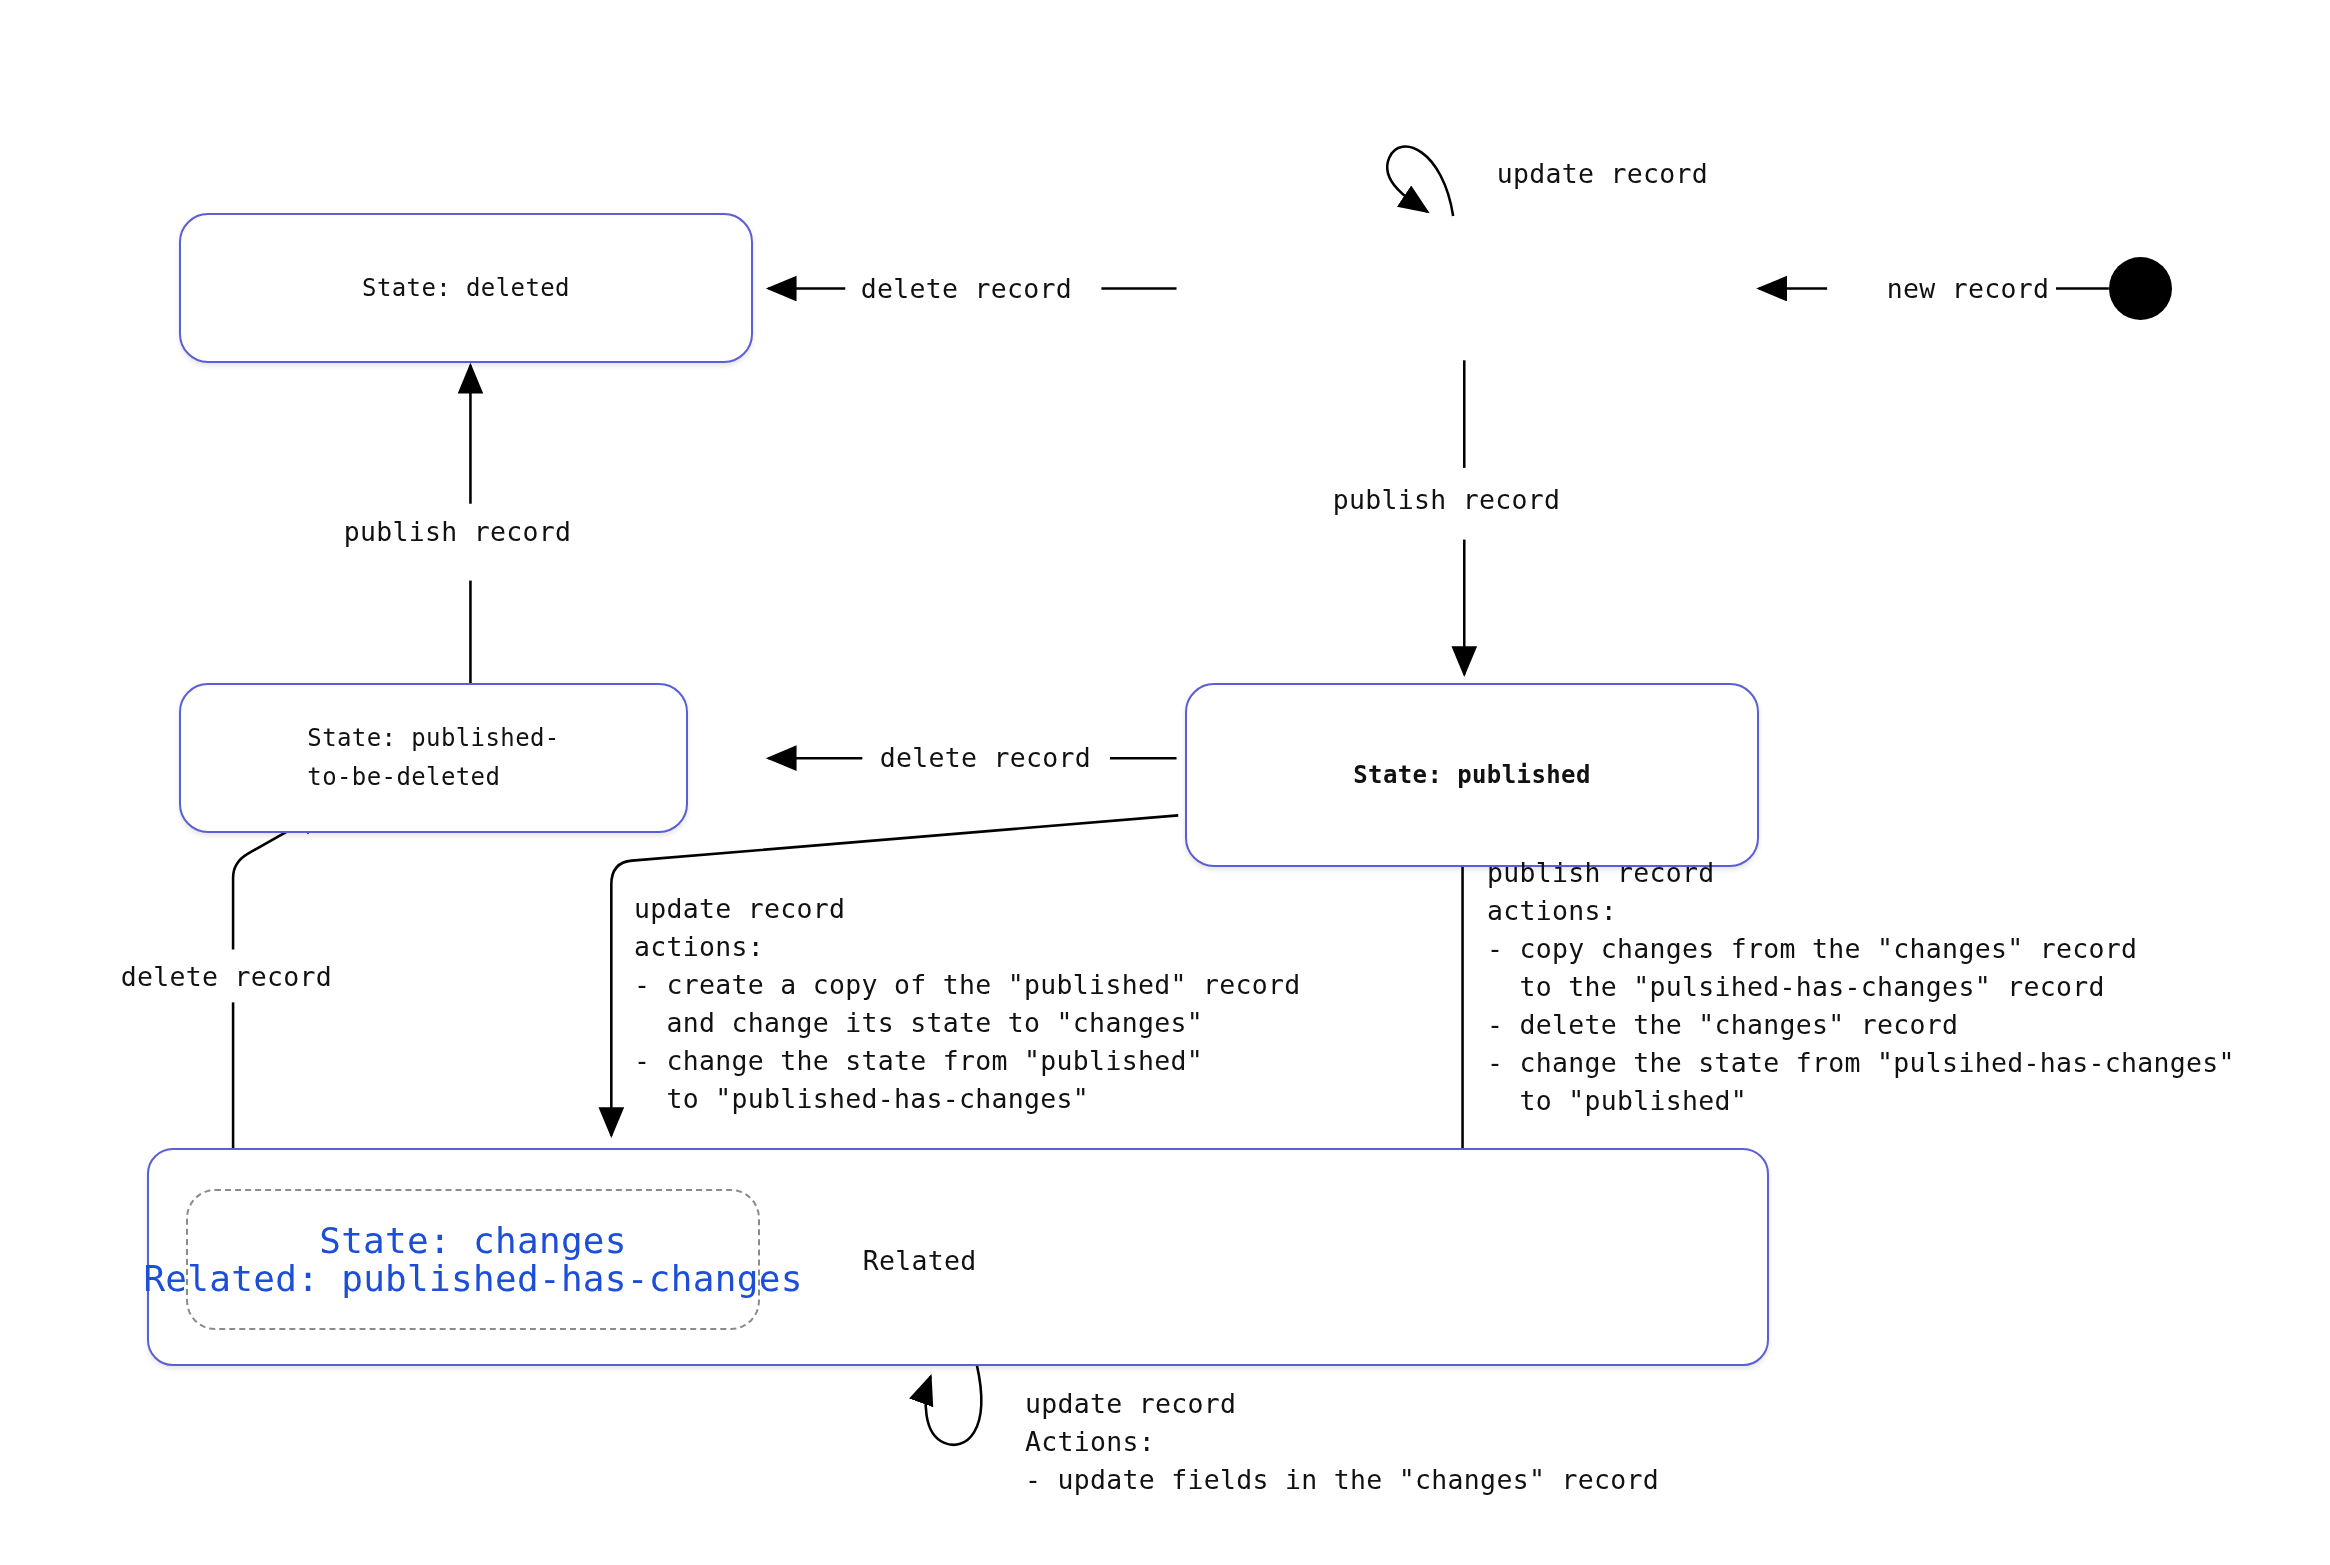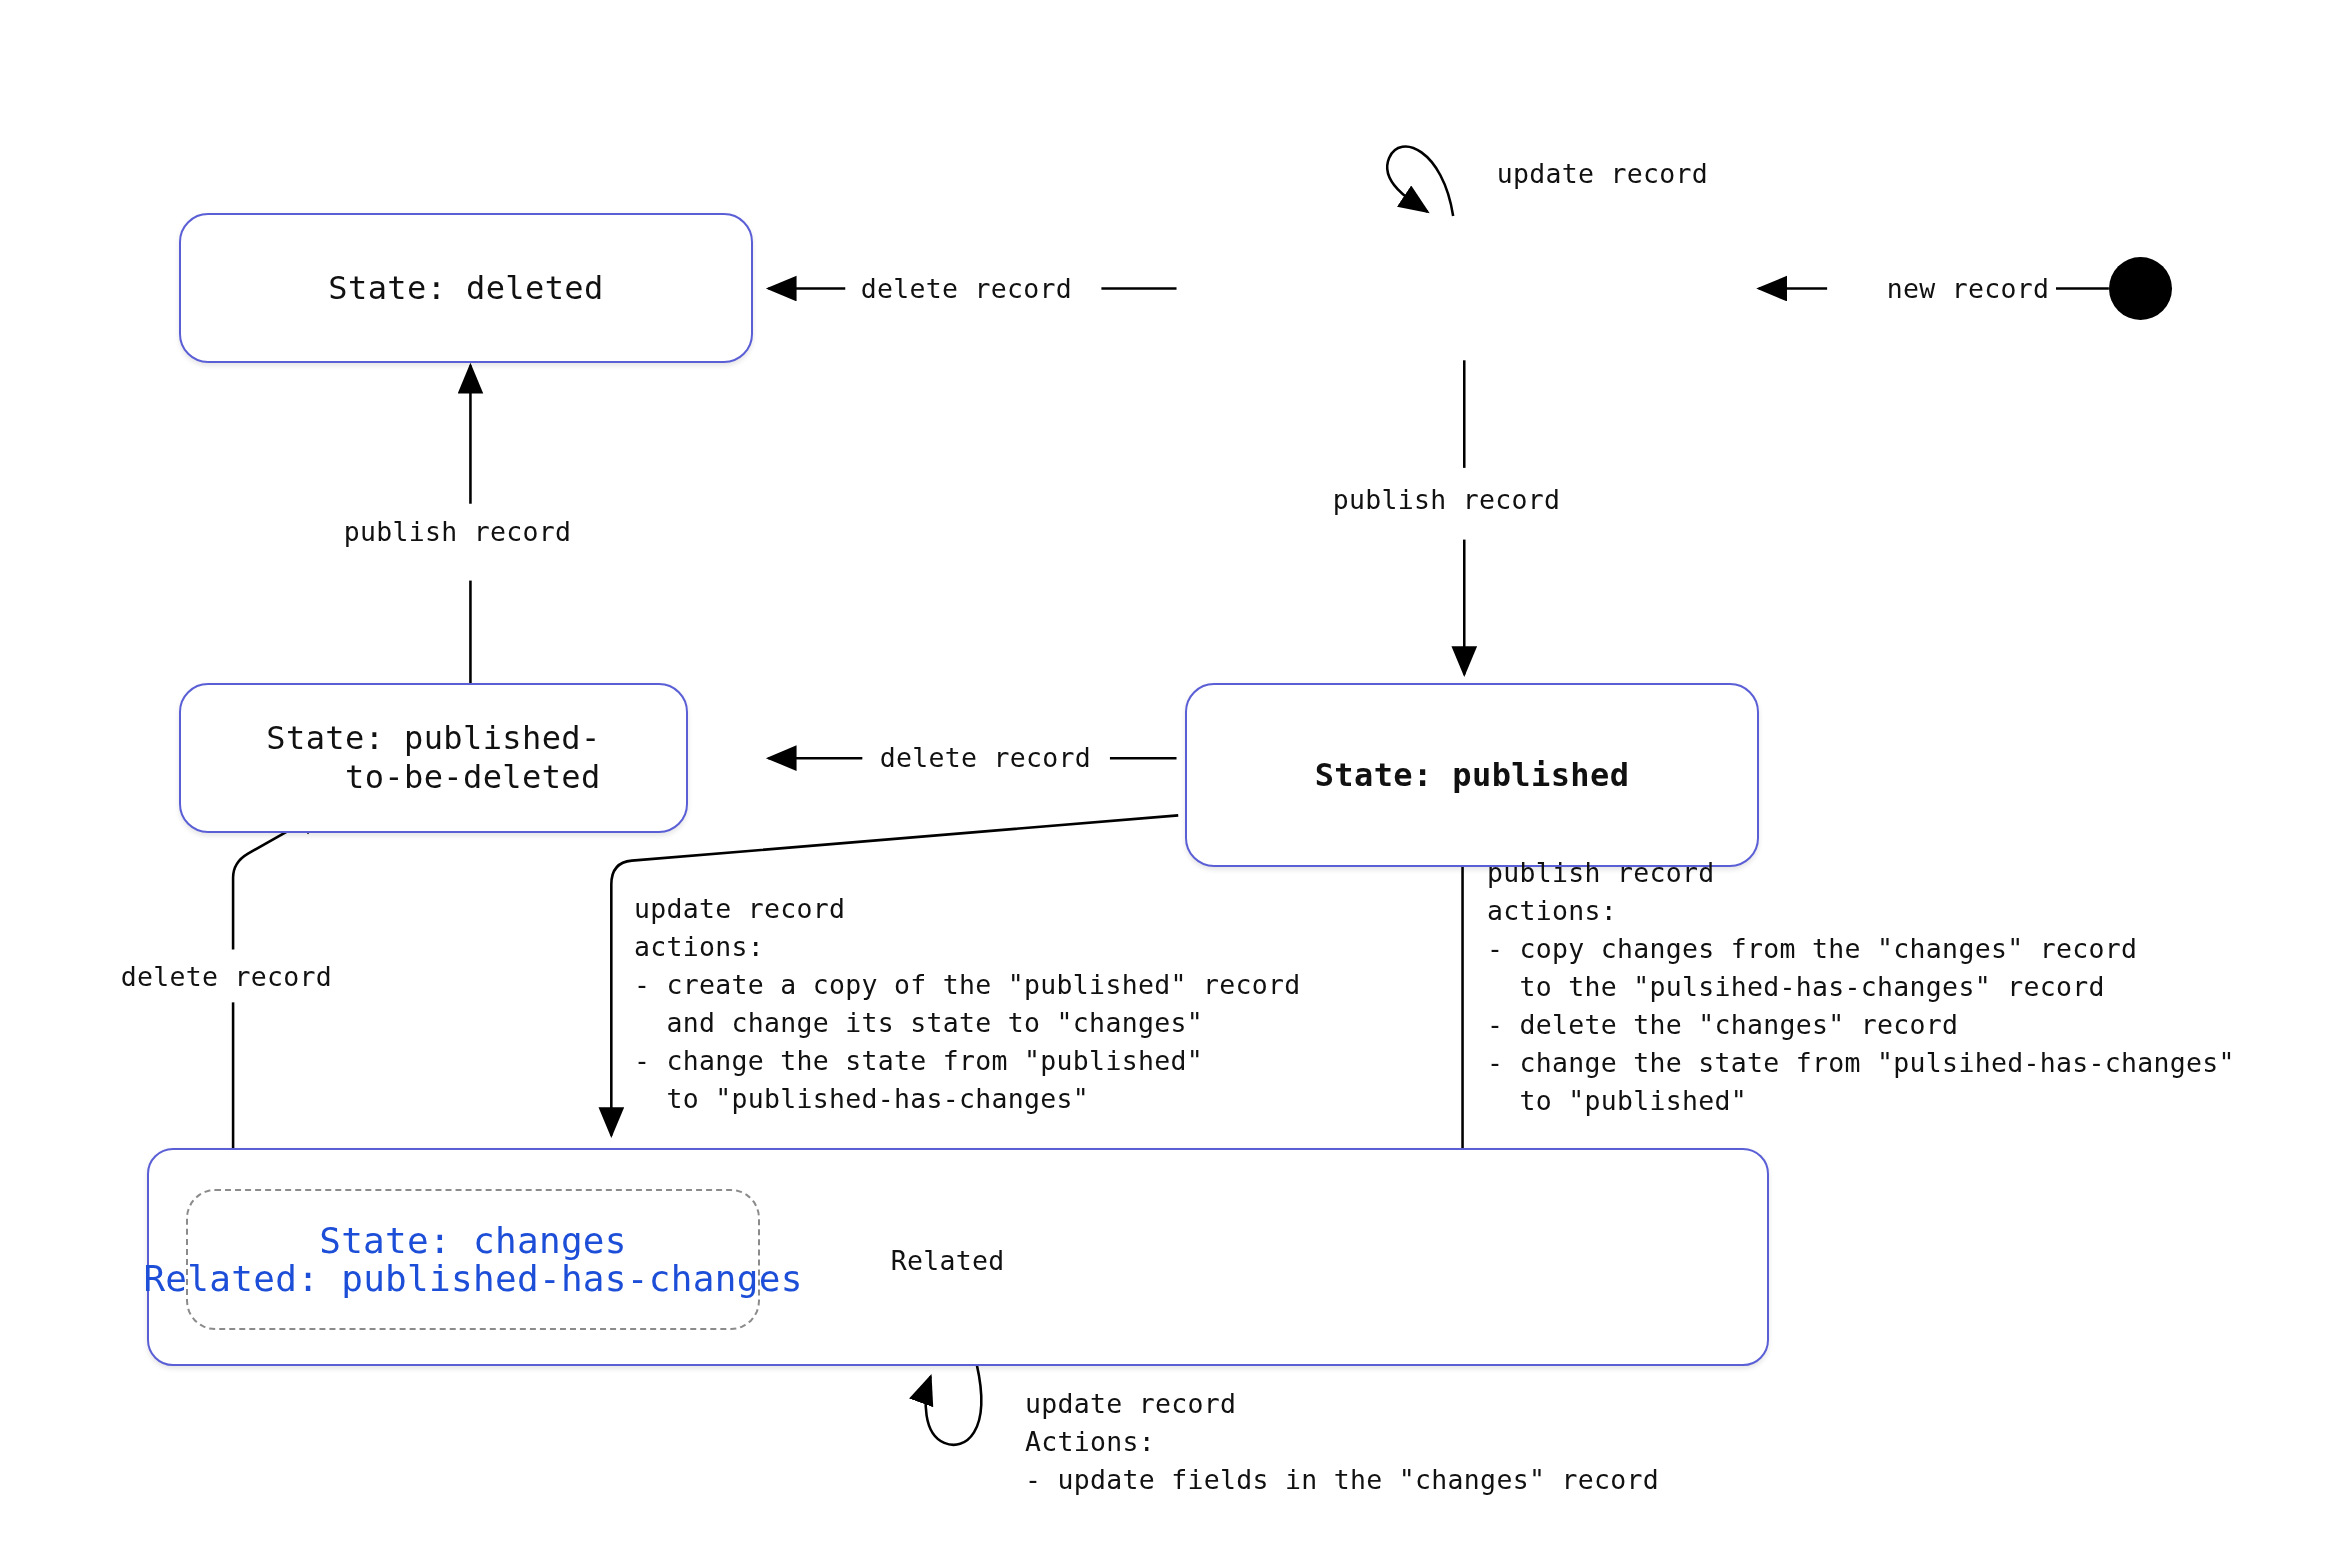--- a/index.html
+++ b/index.html
@@ -32,24 +32,24 @@
     box-sizing: border-box;
     border: 2.6px solid #5b5fd6;
     border-radius: 29px;
     background: #ffffff;
     display: flex;
     align-items: center;
     justify-content: center;
     box-shadow: 0 2.6px 5.1px rgba(0,0,0,0.10);
   }
   .state-label {
-    font-size: 32px;
+    font-size: 24px;
     line-height: 39px;
     color: #111111;
-    text-align: right;
+    text-align: left;
     white-space: pre;
     letter-spacing: 0.4px;
   }
   .composite-box {
     position: absolute;
     box-sizing: border-box;
     border: 2.6px solid #5b5fd6;
     border-radius: 26px;
     background: #ffffff;
     box-shadow: 0 2.6px 5.1px rgba(0,0,0,0.10);
@@ -197,21 +197,21 @@
   <div class="edge-label" style="left:854px; top:270px;">delete record</div>
 
   <div class="edge-label" style="left:1326px; top:481px;">publish record</div>
 
   <div class="edge-label" style="left:337px; top:513px;">publish record</div>
 
   <div class="edge-label" style="left:873px; top:739px;">delete record</div>
 
   <div class="edge-label" style="left:114px; top:958px;">delete record</div>
 
-  <div class="edge-label" style="left:884px; top:1242px;">Related</div>
+  <div class="edge-label" style="left:856px; top:1242px;">Related</div>
 
   <div class="annotation" style="left:634px; top:890px;">update record
 actions:
 - create a copy of the "published" record
   and change its state to "changes"
 - change the state from "published"
   to "published-has-changes"</div>
 
   <div class="annotation" style="left:1487px; top:854px;">publish record
 actions:

